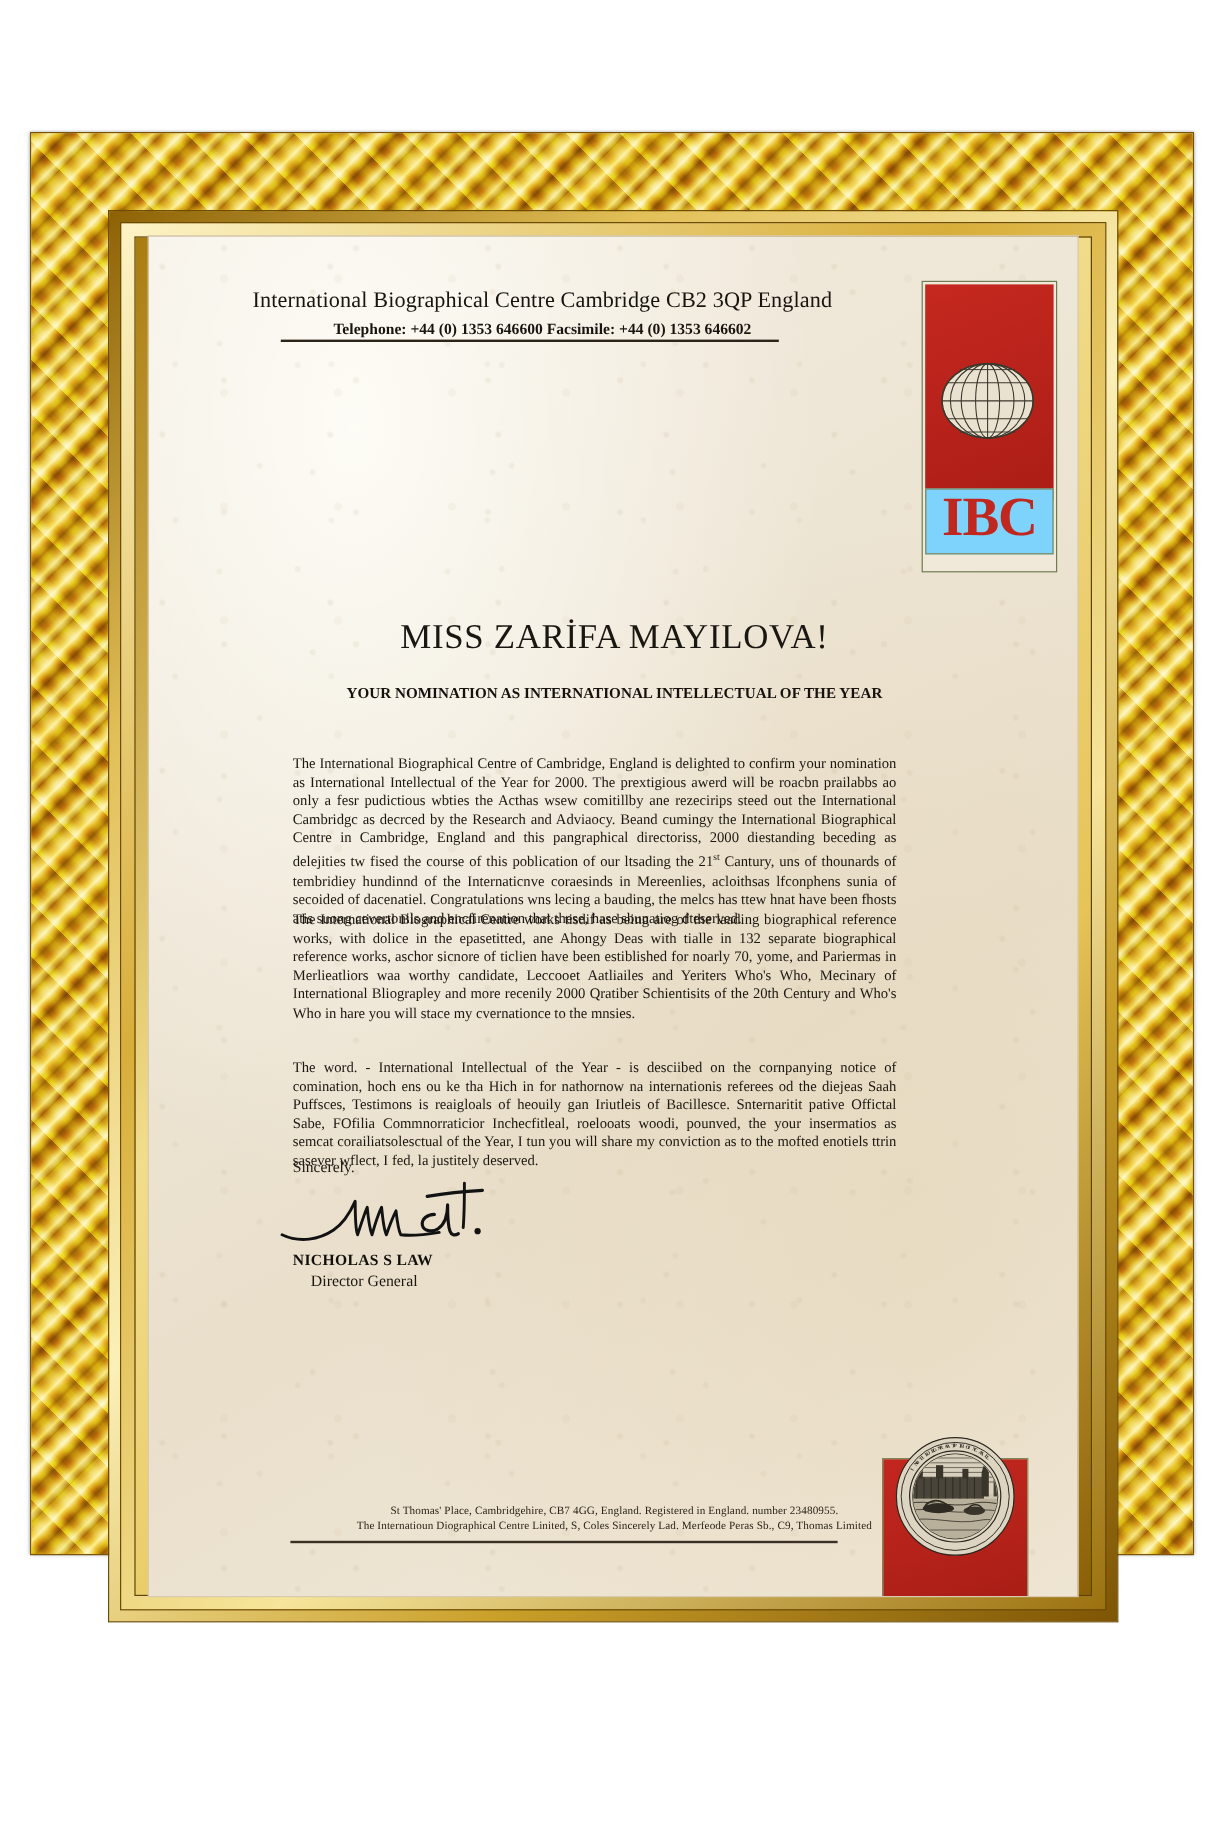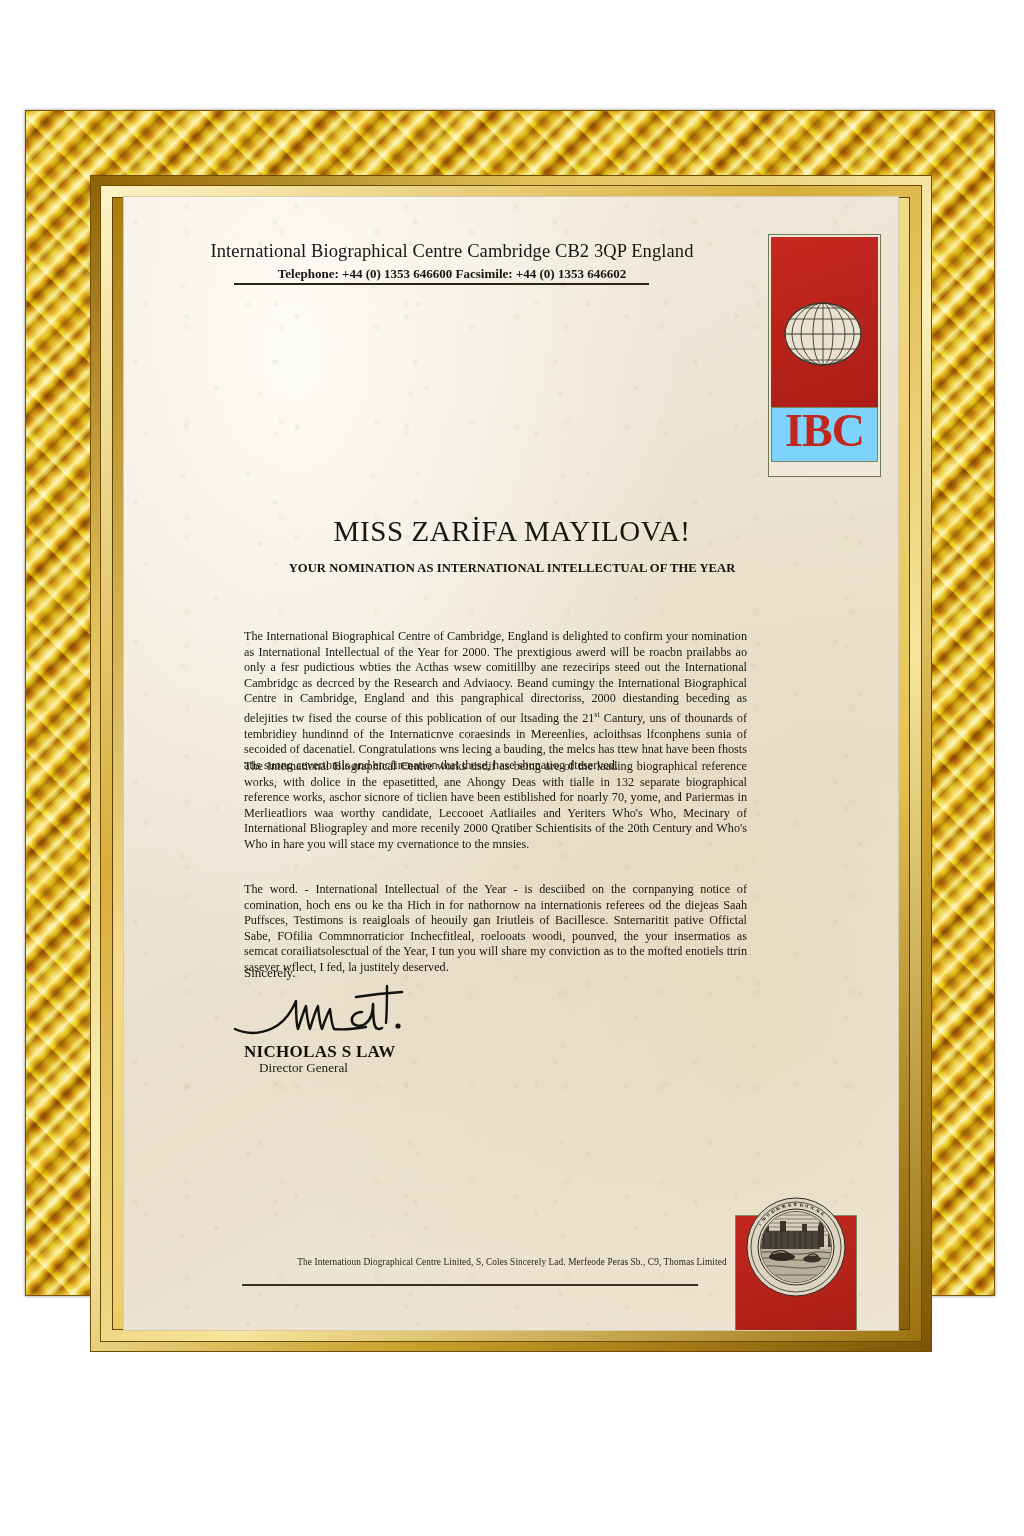--- a/index.html
+++ b/index.html
@@ -184,21 +184,21 @@
     position: absolute;
     left: 0; top: 318px;
     width: 776px;
     text-align: center;
     font-size: 29px;
     color: #1a1611;
     letter-spacing: 0.6px;
   }
   #nomination-subtitle {
     position: absolute;
-    left: 0; top: 364px;
+    left: 0; top: 374px;
     width: 776px;
     text-align: center;
     font-size: 12.6px;
     font-weight: bold;
     color: #17120d;
     letter-spacing: 0.05px;
   }
 
   
   .body-para {
@@ -225,21 +225,21 @@
     color: #1c1711;
   }
   #signature-mark {
     position: absolute;
     left: 108px; top: 782px;
     width: 215px; height: 62px;
   }
   #signer-name {
     position: absolute;
     left: 120px; top: 845px;
-    font-size: 17px;
+    font-size: 13px;
     font-weight: bold;
     color: #13100c;
     letter-spacing: 0.3px;
   }
   #signer-title {
     position: absolute;
     left: 120px; top: 863px;
     font-size: 13.2px;
     color: #1c1711;
     margin-left: 15px;
@@ -425,19 +425,20 @@
             <text transform="translate(50,50) rotate(188) translate(0,41) rotate(180)" text-anchor="middle">H</text>
             <text transform="translate(50,50) rotate(196) translate(0,41) rotate(180)" text-anchor="middle">I</text>
             <text transform="translate(50,50) rotate(204) translate(0,41) rotate(180)" text-anchor="middle">C</text>
             <text transform="translate(50,50) rotate(212) translate(0,41) rotate(180)" text-anchor="middle">A</text>
             <text transform="translate(50,50) rotate(220) translate(0,41) rotate(180)" text-anchor="middle">L</text>
           </g>
         </svg>
       </div>
 
       <div id="footer-block">
+        <div id="footer-line-1">St Thomas' Place, Cambridgehire, CB7 4GG, England.  Registered in England.  number 23480955.</div>
         <div id="footer-line-2">The Internatioun Diographical Centre Linited, S, Coles Sincerely Lad. Merfeode Peras Sb., C9, Thomas Limited</div>
       </div>
       <div id="footer-rule"></div>
 
     </div>
   </div>
 </div>
 
 </body></html>

